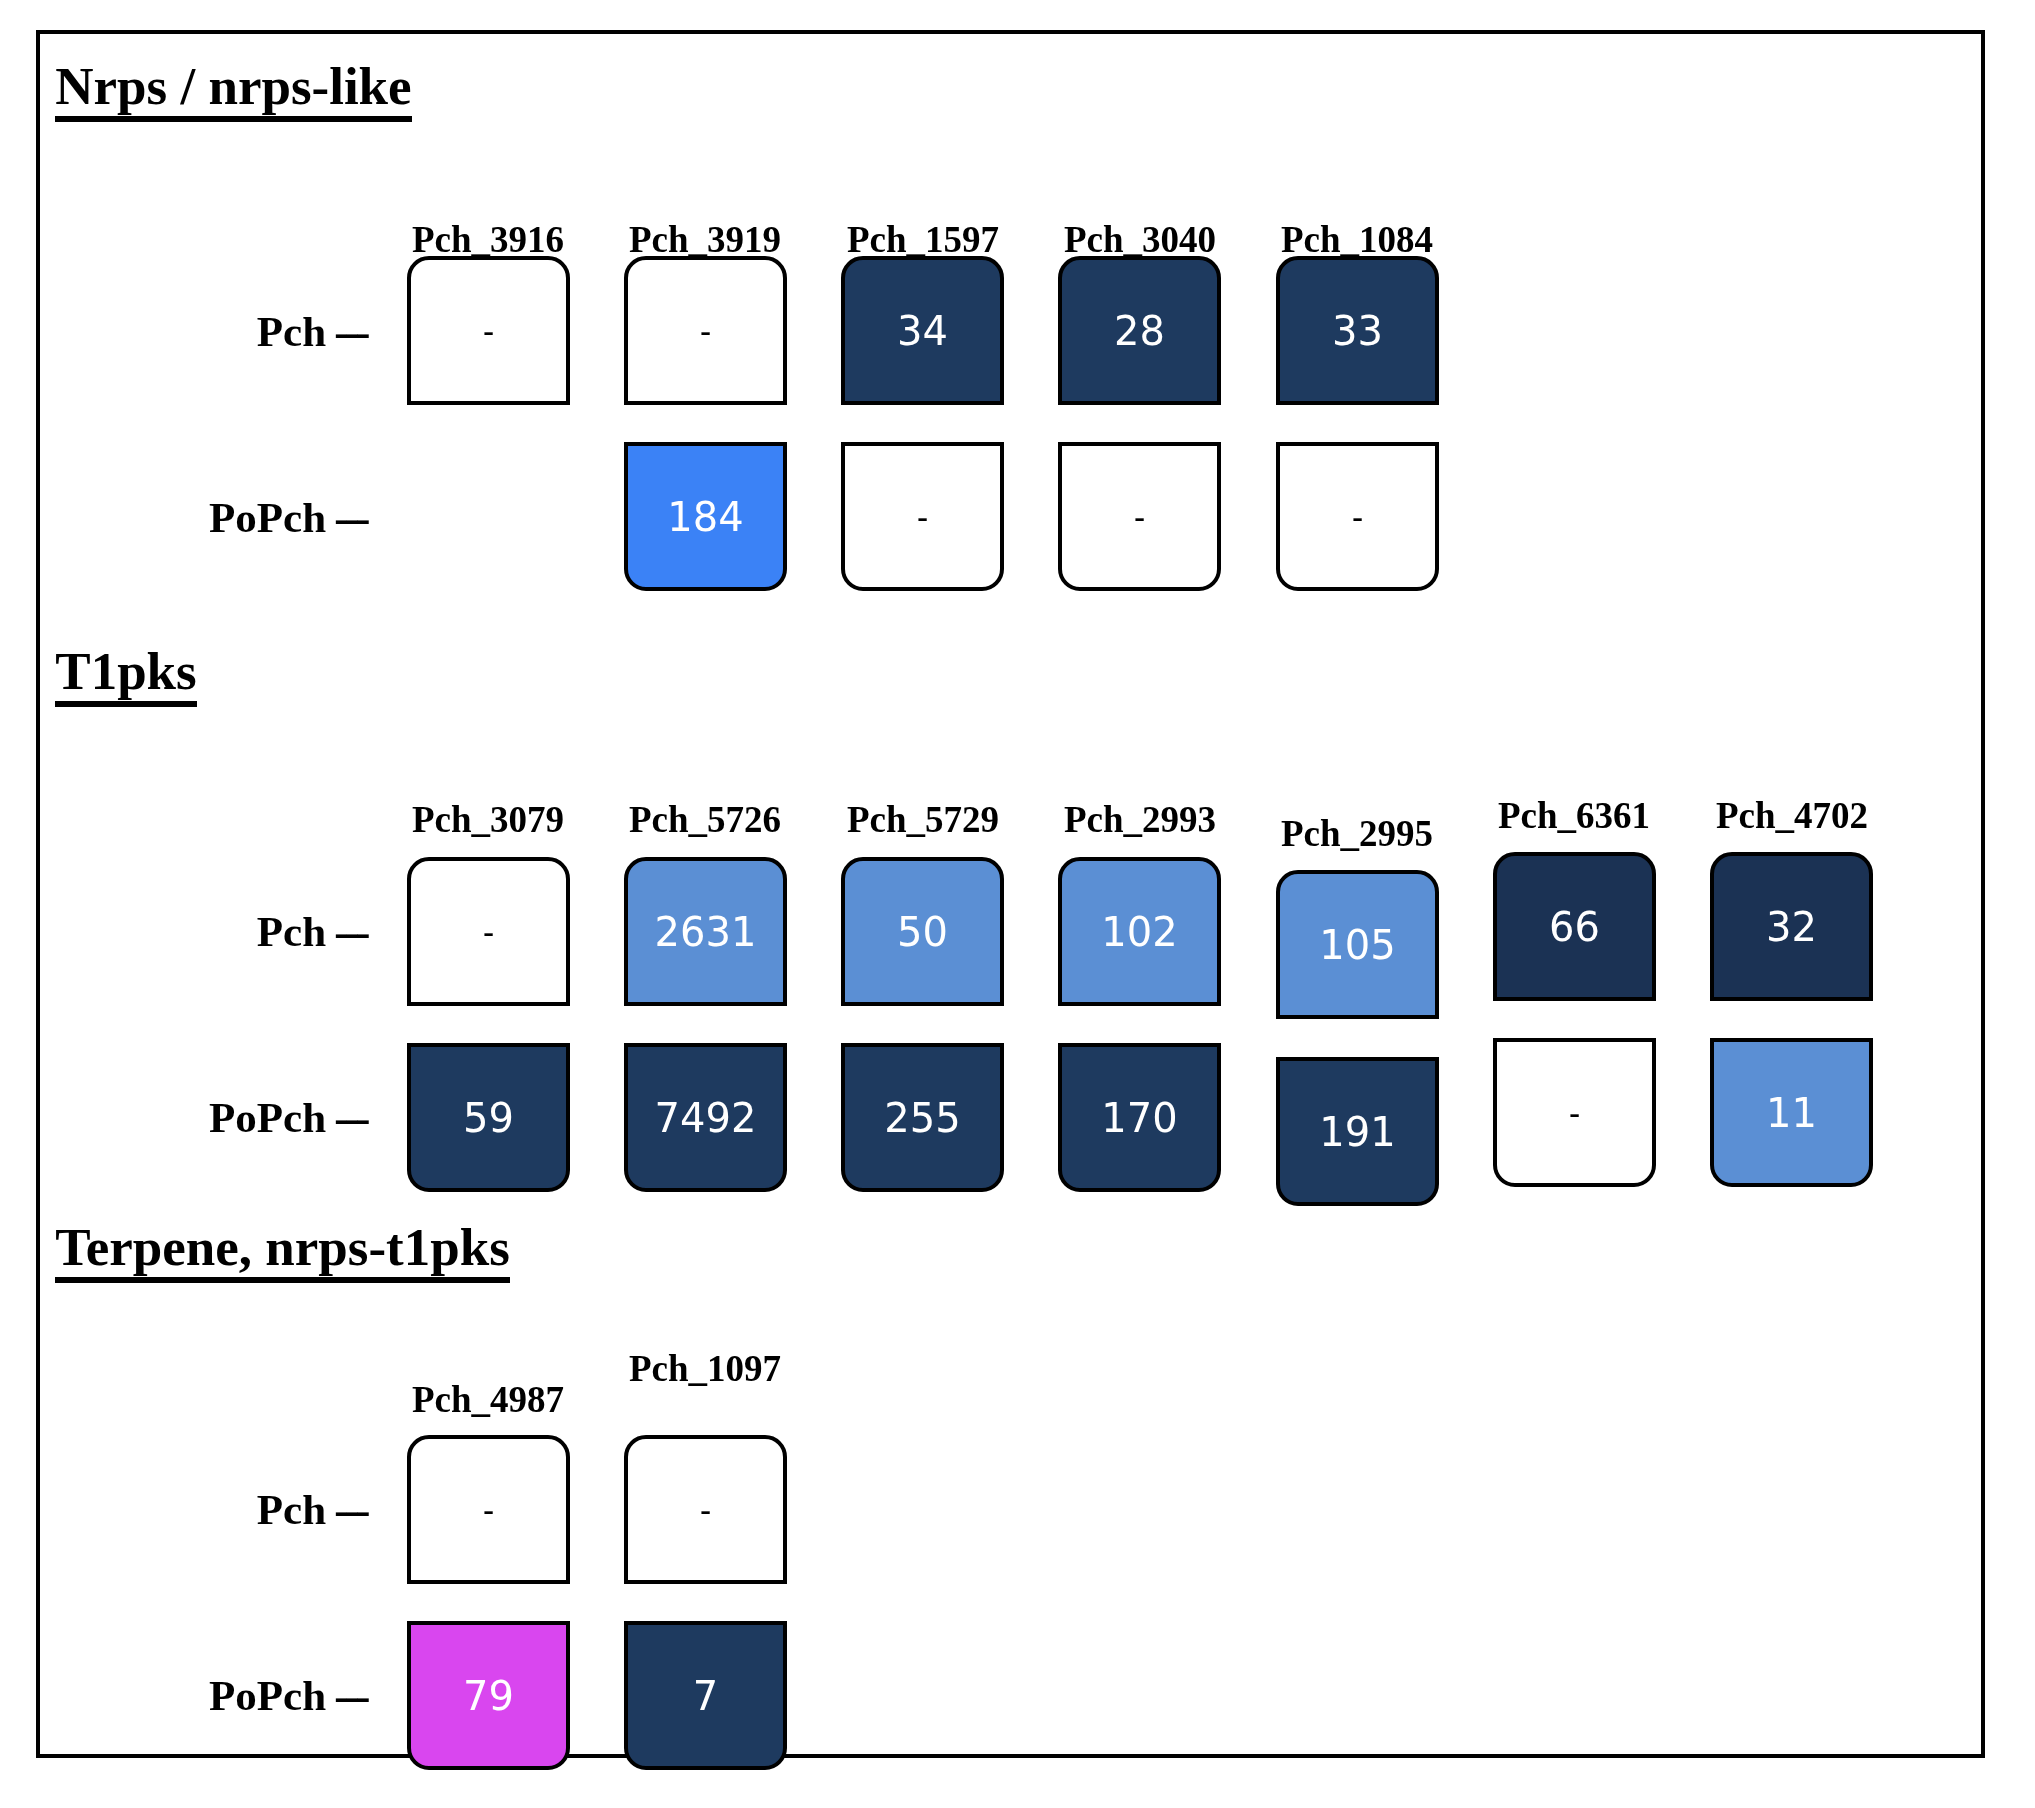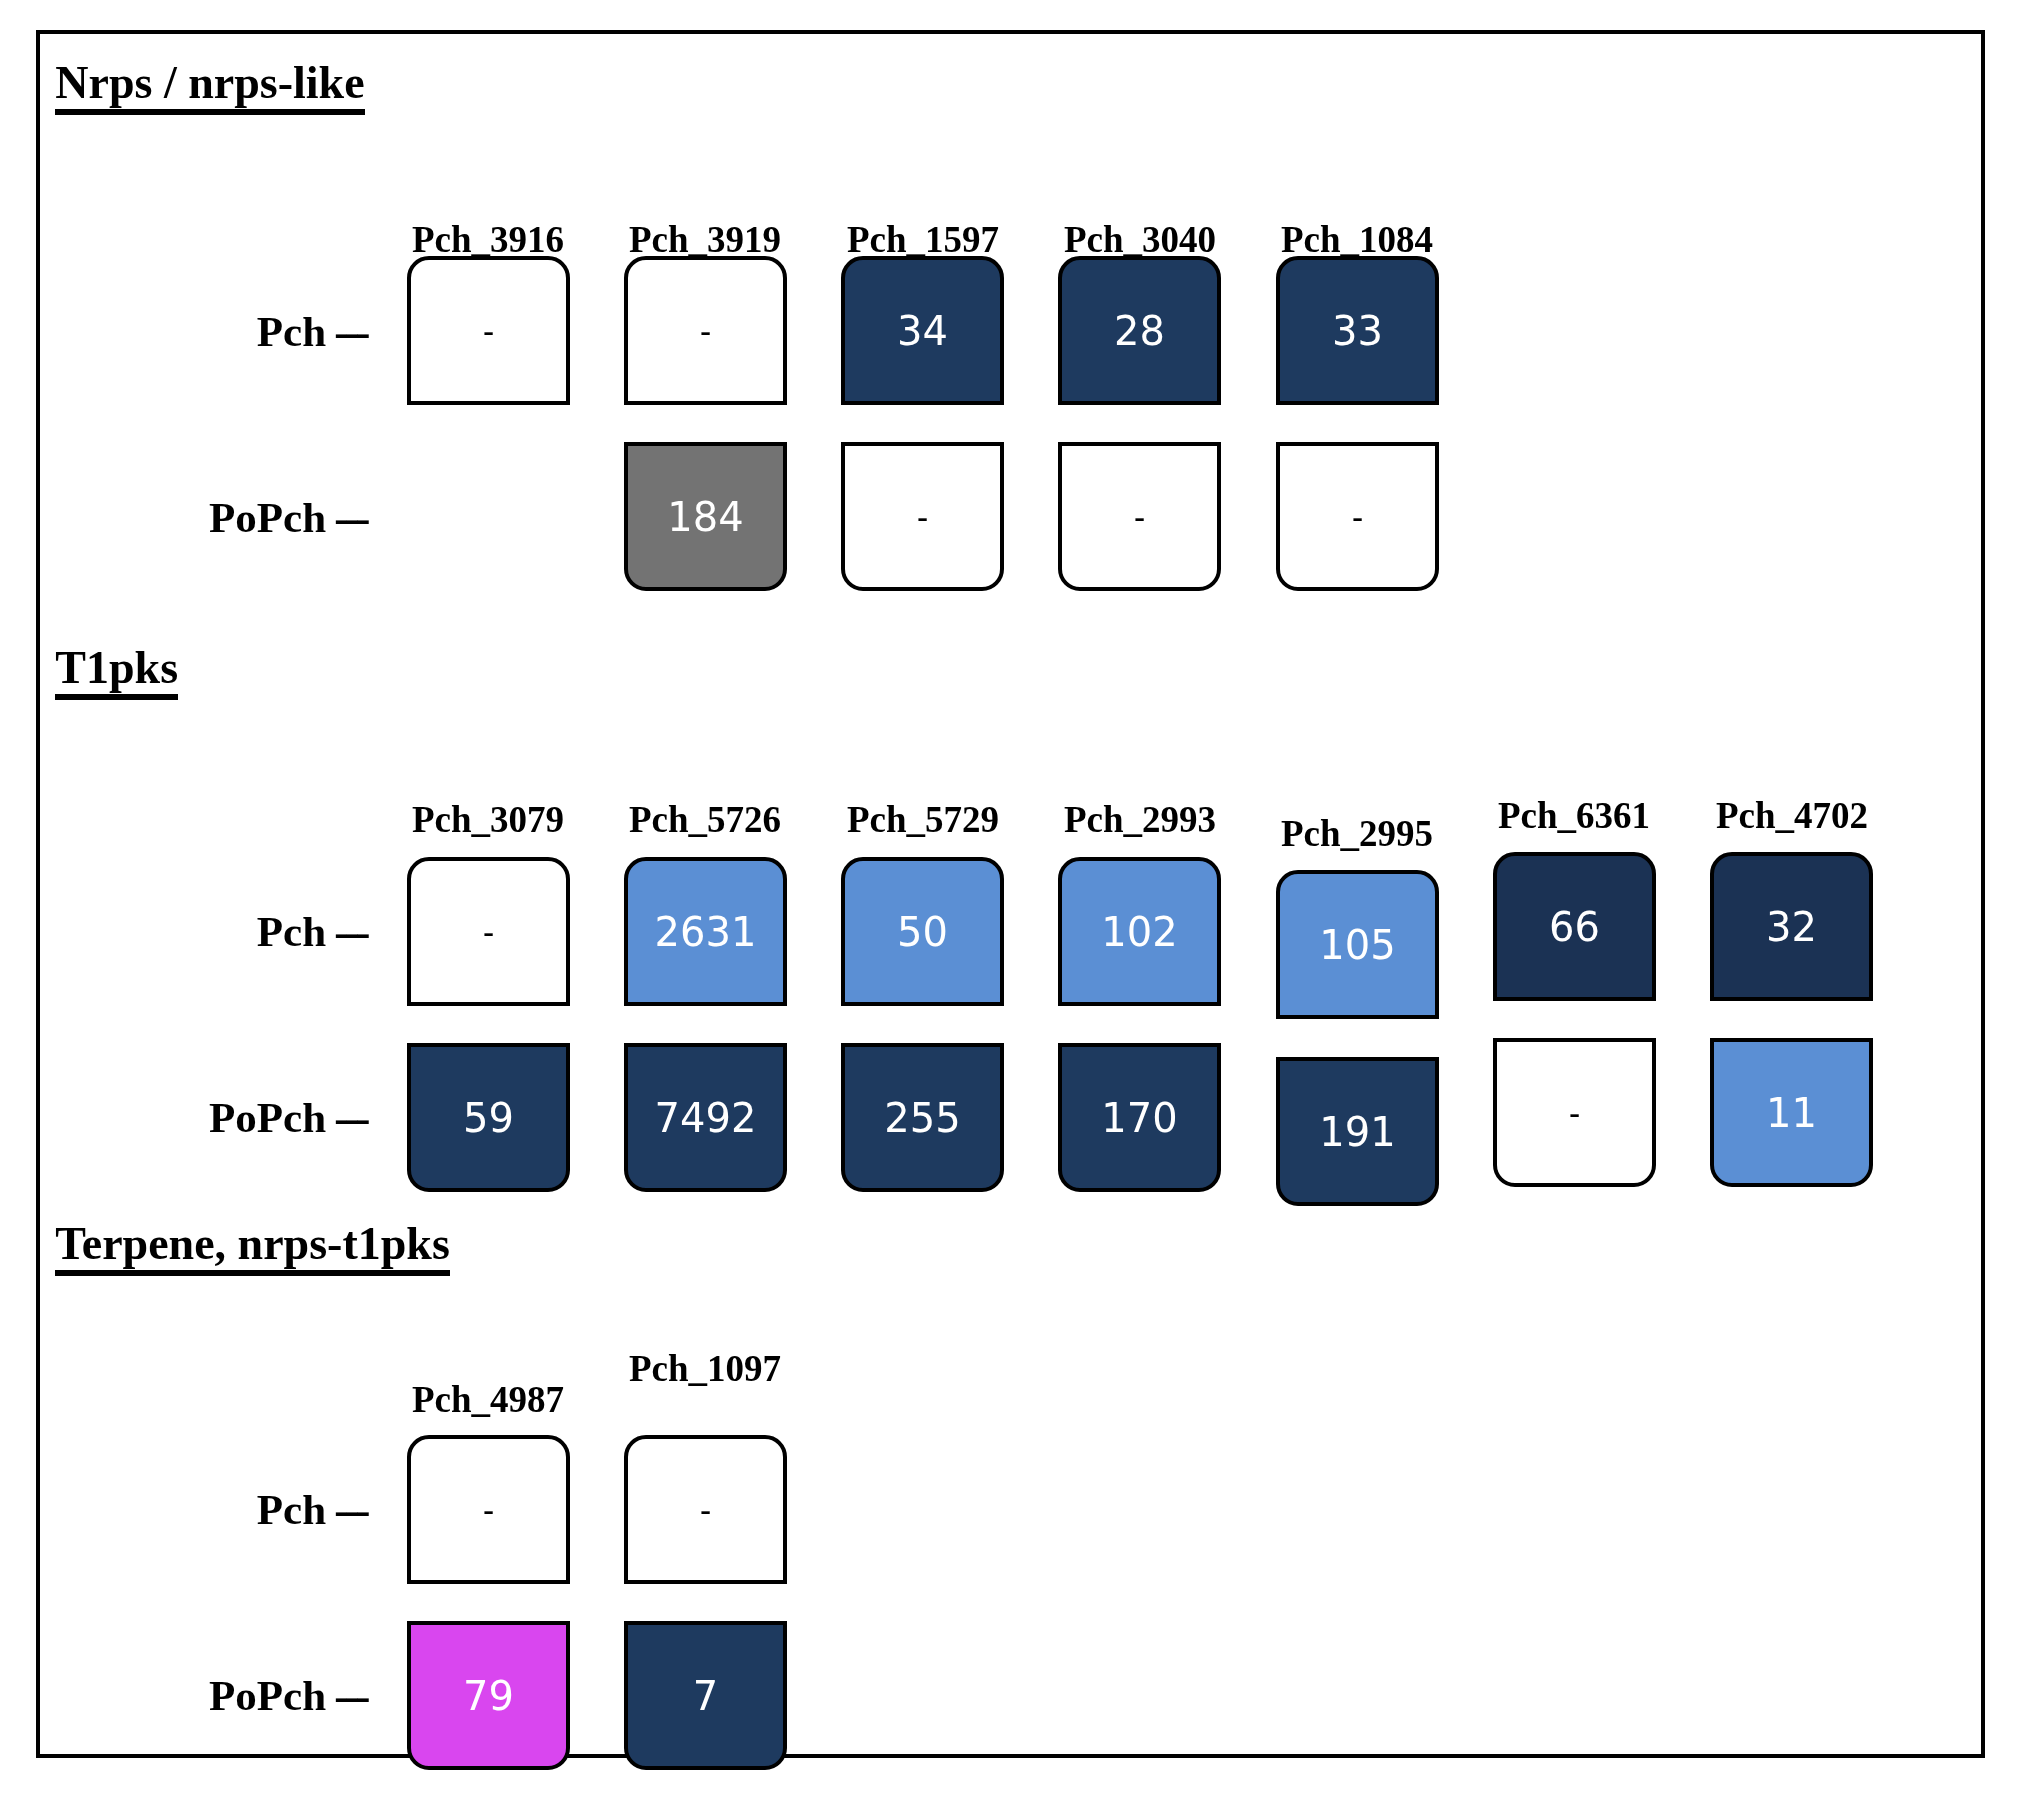--- a/index.html
+++ b/index.html
@@ -24,21 +24,21 @@
     border: 4.2px solid #000000;
     background: #ffffff;
     box-sizing: border-box;
   }
 
   
   .section-heading {
     position: absolute;
     font-family: "Liberation Serif", "DejaVu Serif", serif;
     font-weight: bold;
-    font-size: 46px;
+    font-size: 53px;
     line-height: 1;
     color: #000000;
     white-space: nowrap;
     border-bottom: 6.2px solid #000000;
     padding-bottom: 2.8px;
   }
 
   
   .row-label {
     position: absolute;
@@ -107,21 +107,21 @@
     <div class="col-header" style="left: 883px; top: 187px; text-align: right;">Pch_1597</div>
     <div class="col-header" style="left: 1100px; top: 187px;">Pch_3040</div>
     <div class="col-header" style="left: 1317px; top: 187px;">Pch_1084</div>
     <div class="row-label" style="right: 1614px; left: auto; top: 297px;"><span>Pch</span><span class="dashes">---</span></div>
     <div class="cell top empty" style="left: 367px; top: 222px; width: 163px; height: 149px;">-</div>
     <div class="cell top empty" style="left: 584px; top: 222px; width: 163px; height: 149px;">-</div>
     <div class="cell top" style="left: 801px; top: 222px; width: 163px; height: 149px; background: rgb(30, 58, 95);">34</div>
     <div class="cell top" style="left: 1018px; top: 222px; width: 163px; height: 149px; background: rgb(30, 58, 95);">28</div>
     <div class="cell top" style="left: 1236px; top: 222px; width: 163px; height: 149px; background: rgb(30, 58, 95);">33</div>
     <div class="row-label" style="right: 1614px; left: auto; top: 483px;"><span>PoPch</span><span class="dashes">---</span></div>
-    <div class="cell bottom" style="left: 584px; top: 408px; width: 163px; height: 149px; background: #737373;">184</div>
+    <div class="cell bottom" style="left: 584px; top: 408px; width: 163px; height: 149px; background: #3b82f6;">184</div>
     <div class="cell bottom empty" style="left: 801px; top: 408px; width: 163px; height: 149px;">-</div>
     <div class="cell bottom empty" style="left: 1018px; top: 408px; width: 163px; height: 149px;">-</div>
     <div class="cell bottom empty" style="left: 1236px; top: 408px; width: 163px; height: 149px;">-</div>
     <div class="section-heading" style="left: 15.3px; top: 611px;">T1pks</div>
     <div class="col-header" style="left: 448px; top: 767px;">Pch_3079</div>
     <div class="col-header" style="left: 665px; top: 767px;">Pch_5726</div>
     <div class="col-header" style="left: 883px; top: 767px;">Pch_5729</div>
     <div class="col-header" style="left: 1100px; top: 767px;">Pch_2993</div>
     <div class="col-header" style="left: 1317px; top: 781px;">Pch_2995</div>
     <div class="col-header" style="left: 1534px; top: 763px;">Pch_6361</div>

